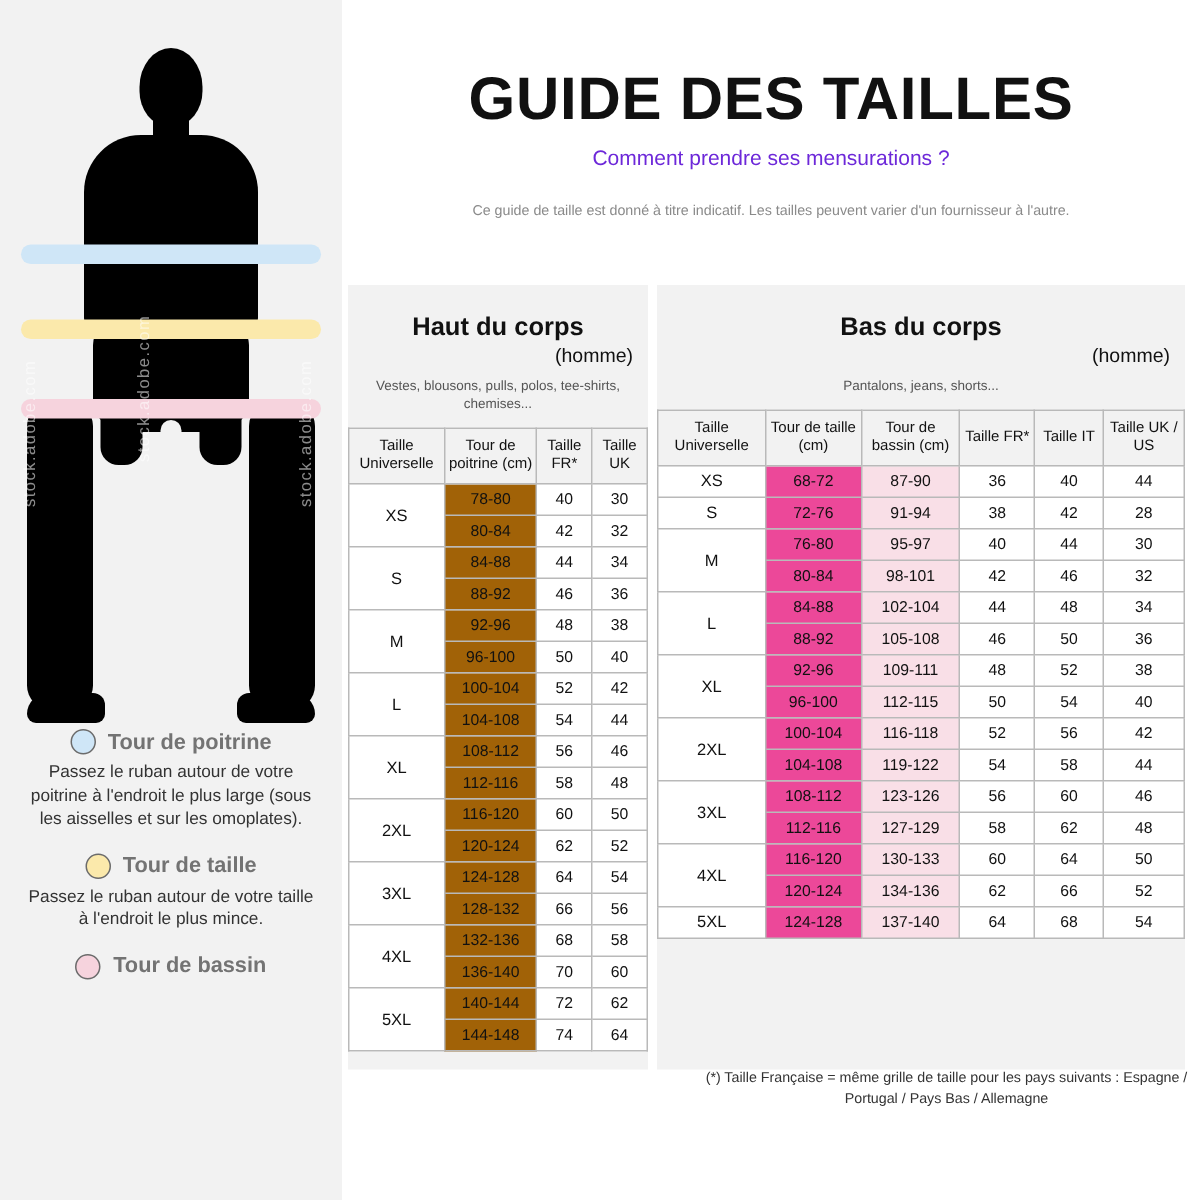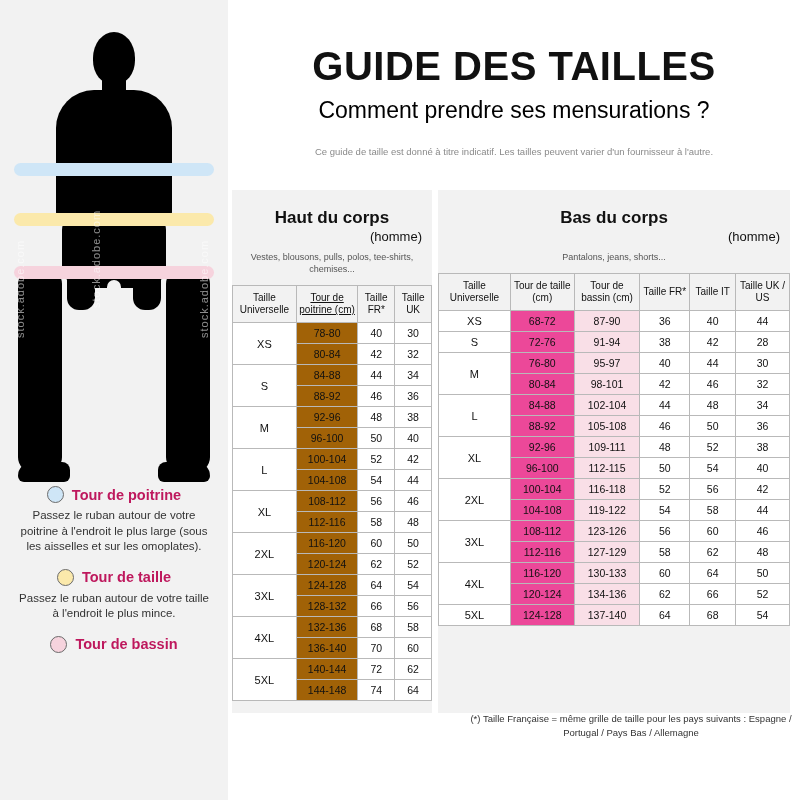--- a/index.html
+++ b/index.html
@@ -70,28 +70,28 @@
   .wm3 { left:90px; top:300px; }
 
   
   .legend { position:absolute; left:0; top:486px; width:228px; padding:0 12px; }
   .legend-block { text-align:center; margin-bottom:14px; }
   .legend-head { display:flex; align-items:center; justify-content:center; gap:8px; margin-bottom:5px; }
   .dot { width:17px; height:17px; border-radius:50%; border:1.5px solid #6b6b6b; }
   .dot-chest { background:#cfe6f7; }
   .dot-waist { background:#fbe9ab; }
   .dot-hips  { background:#f6d3dd; }
-  .legend-title { font-size:14.5px; font-weight:bold; color:#be185d; }
+  .legend-title { font-size:14.5px; font-weight:bold; color:#737373; }
   .legend-text { font-size:11.5px; line-height:1.35; color:#333; padding:0 6px; }
 
   
   .header { position:absolute; left:228px; top:0; width:572px; }
   .title { text-align:center; font-size:40px; font-weight:bold; letter-spacing:0.5px;
            margin-top:44px; color:#111; }
-  .subtitle { text-align:center; font-size:23px; margin-top:8px; color:#000000; }
+  .subtitle { text-align:center; font-size:14px; margin-top:8px; color:#6d28d9; }
   .disclaimer { text-align:center; font-size:9.5px; color:#8a8a8a; margin-top:22px; }
 
   
   .tables { position:absolute; left:228px; top:190px; width:572px;
             display:flex; gap:6px; padding:0 4px; }
   .table-card { background:#f2f2f2; padding:10px 0 12px; }
   .card-top { background:#f2f2f2; padding:8px 10px 10px; text-align:center; }
   .card-title { font-size:17px; font-weight:bold; color:#111; }
   .card-sub { font-size:13px; color:#111; margin-top:1px;text-align:right; }
   .card-desc { font-size:9px; color:#555; margin-top:7px; line-height:1.35; }
@@ -174,21 +174,21 @@
     <div class="table-card" style="width:200px">
       <div class="card-top">
         <div class="card-title">Haut du corps</div>
         <div class="card-sub">(homme)</div>
         <div class="card-desc">Vestes, blousons, pulls, polos, tee-shirts, chemises...</div>
       </div>
       <table id="upper-table">
           <thead>
             <tr>
               <th style="width: 64px;">Taille Universelle</th>
-              <th style="width: 62px; text-decoration: underline;">Tour de poitrine (cm)</th>
+              <th style="width: 62px;">Tour de poitrine (cm)</th>
               <th style="width: 37px;">Taille FR*</th>
               <th style="width: 37px;">Taille UK</th>
             </tr>
           </thead>
           <tbody>
             <tr>
               <td class="size" rowspan="2">XS</td>
               <td class="c-blue">78-80</td>
               <td>40</td>
               <td>30</td>

